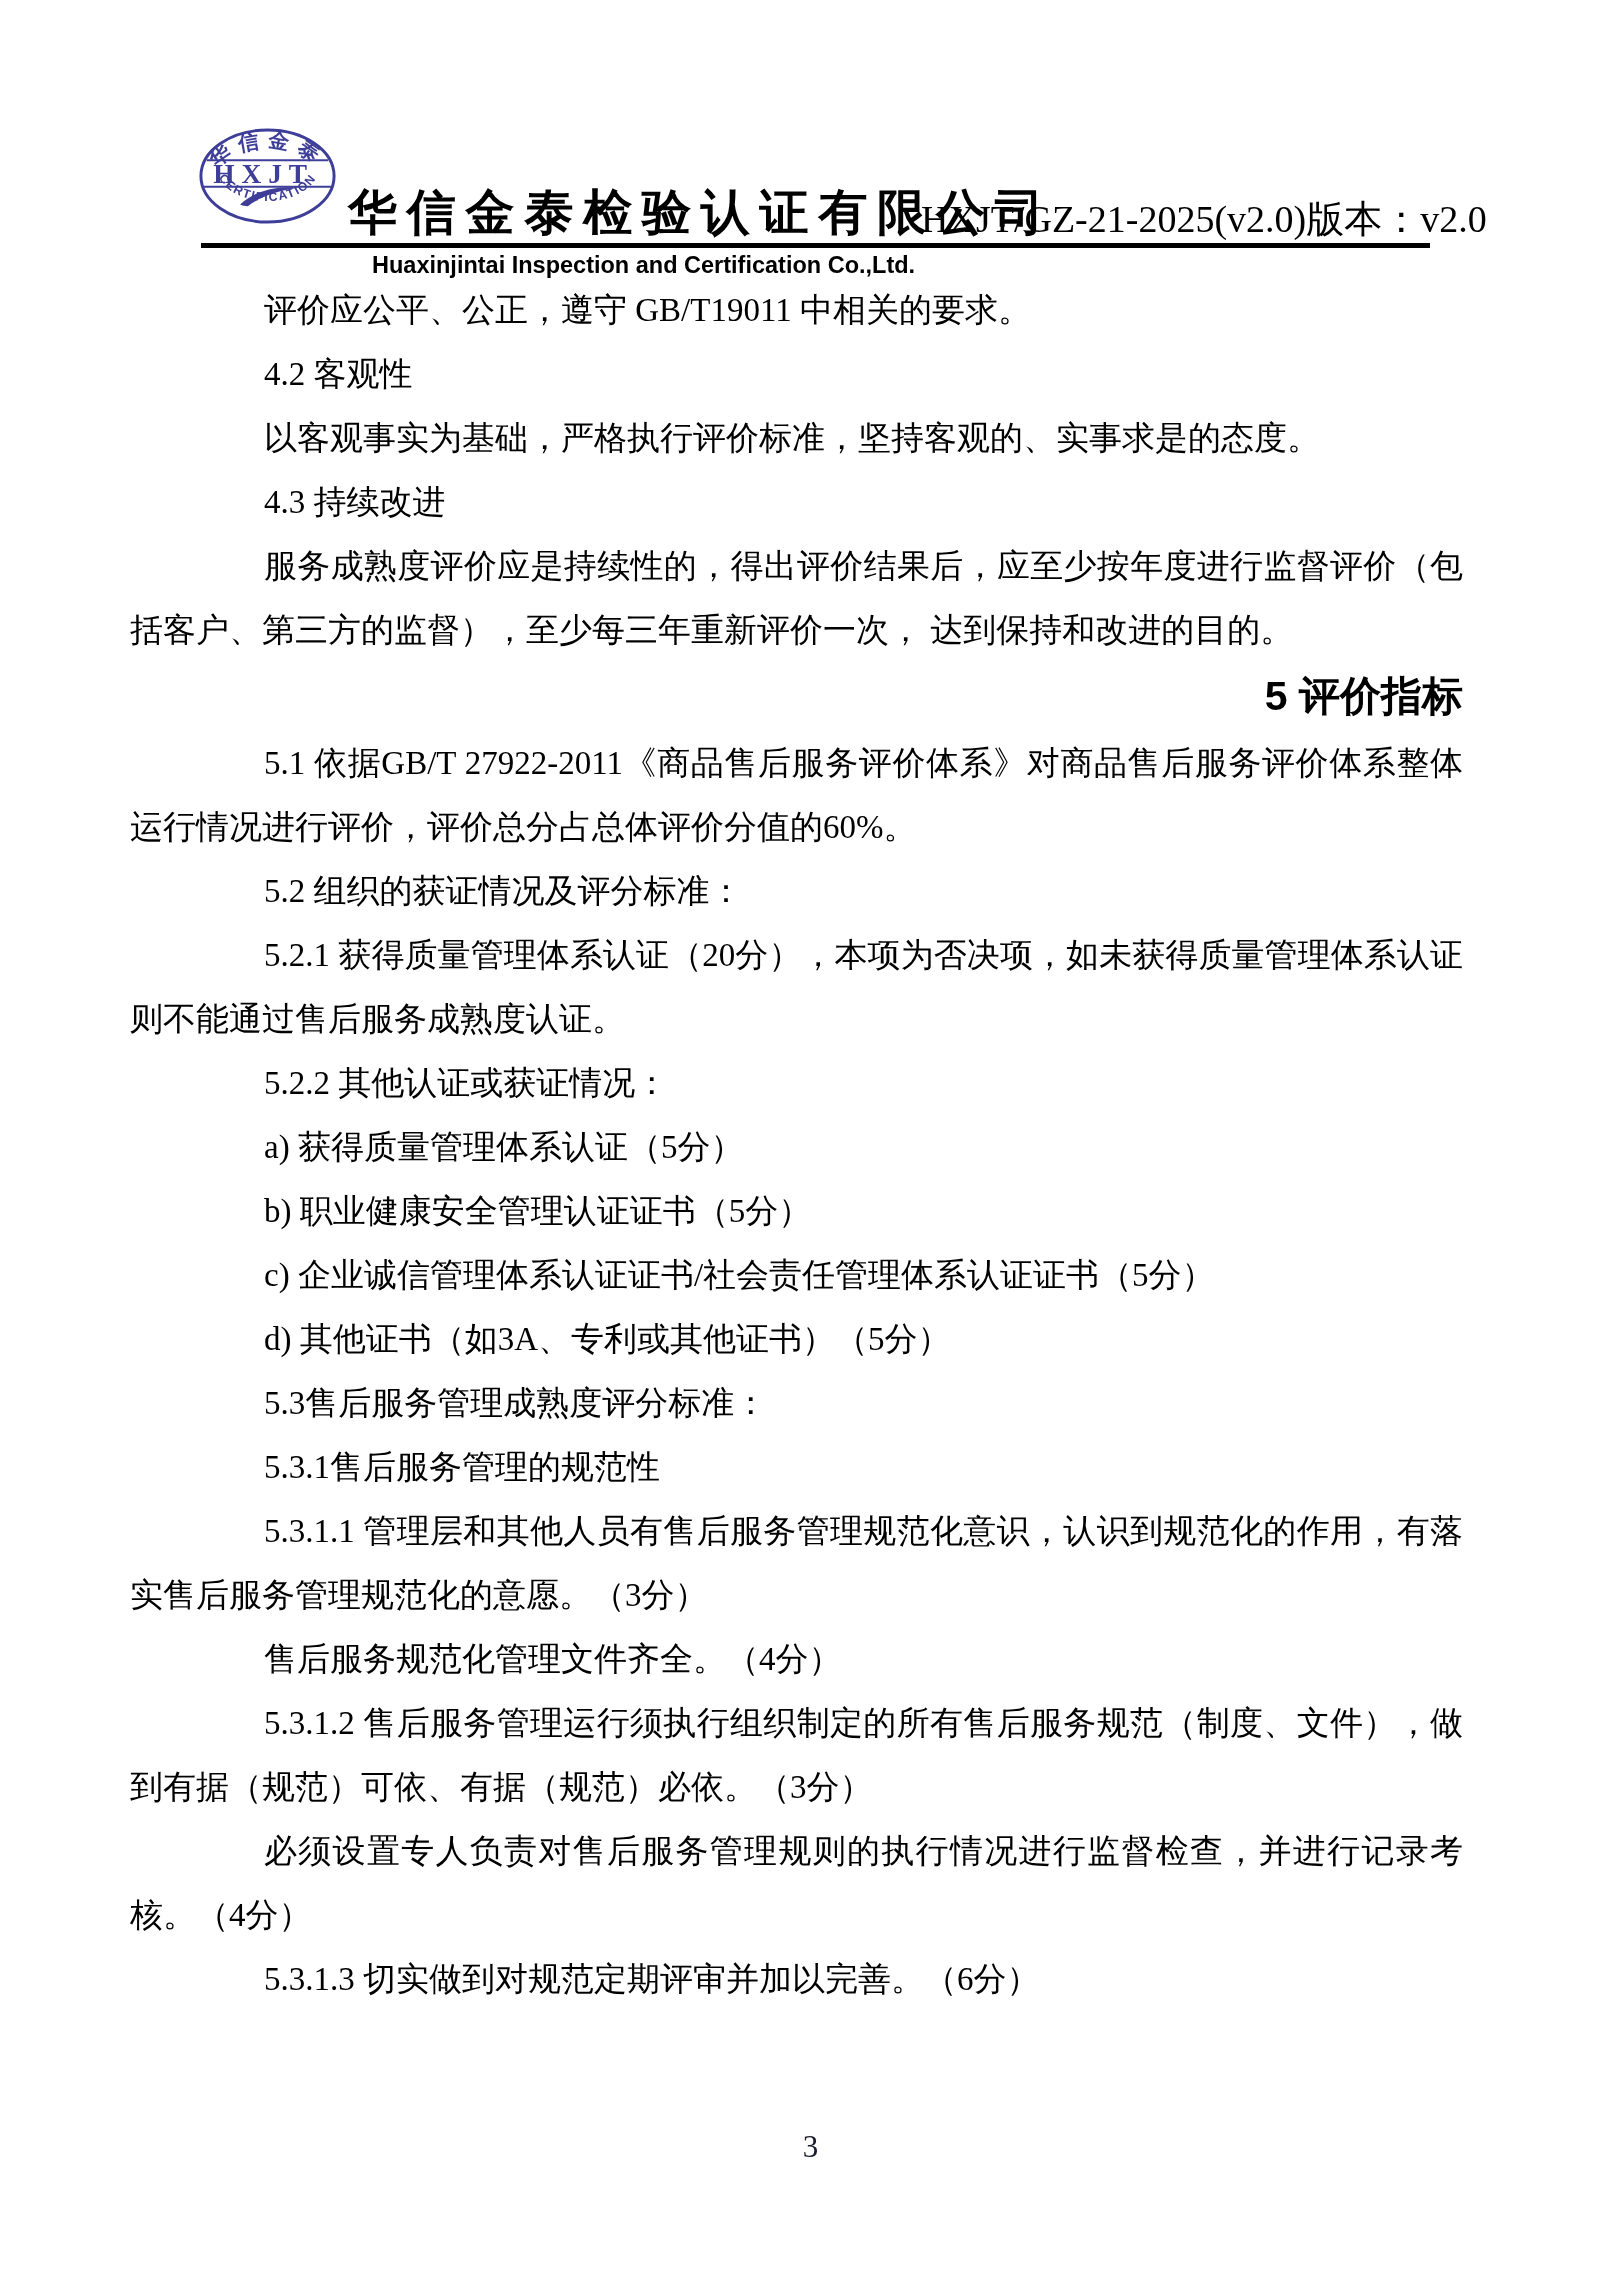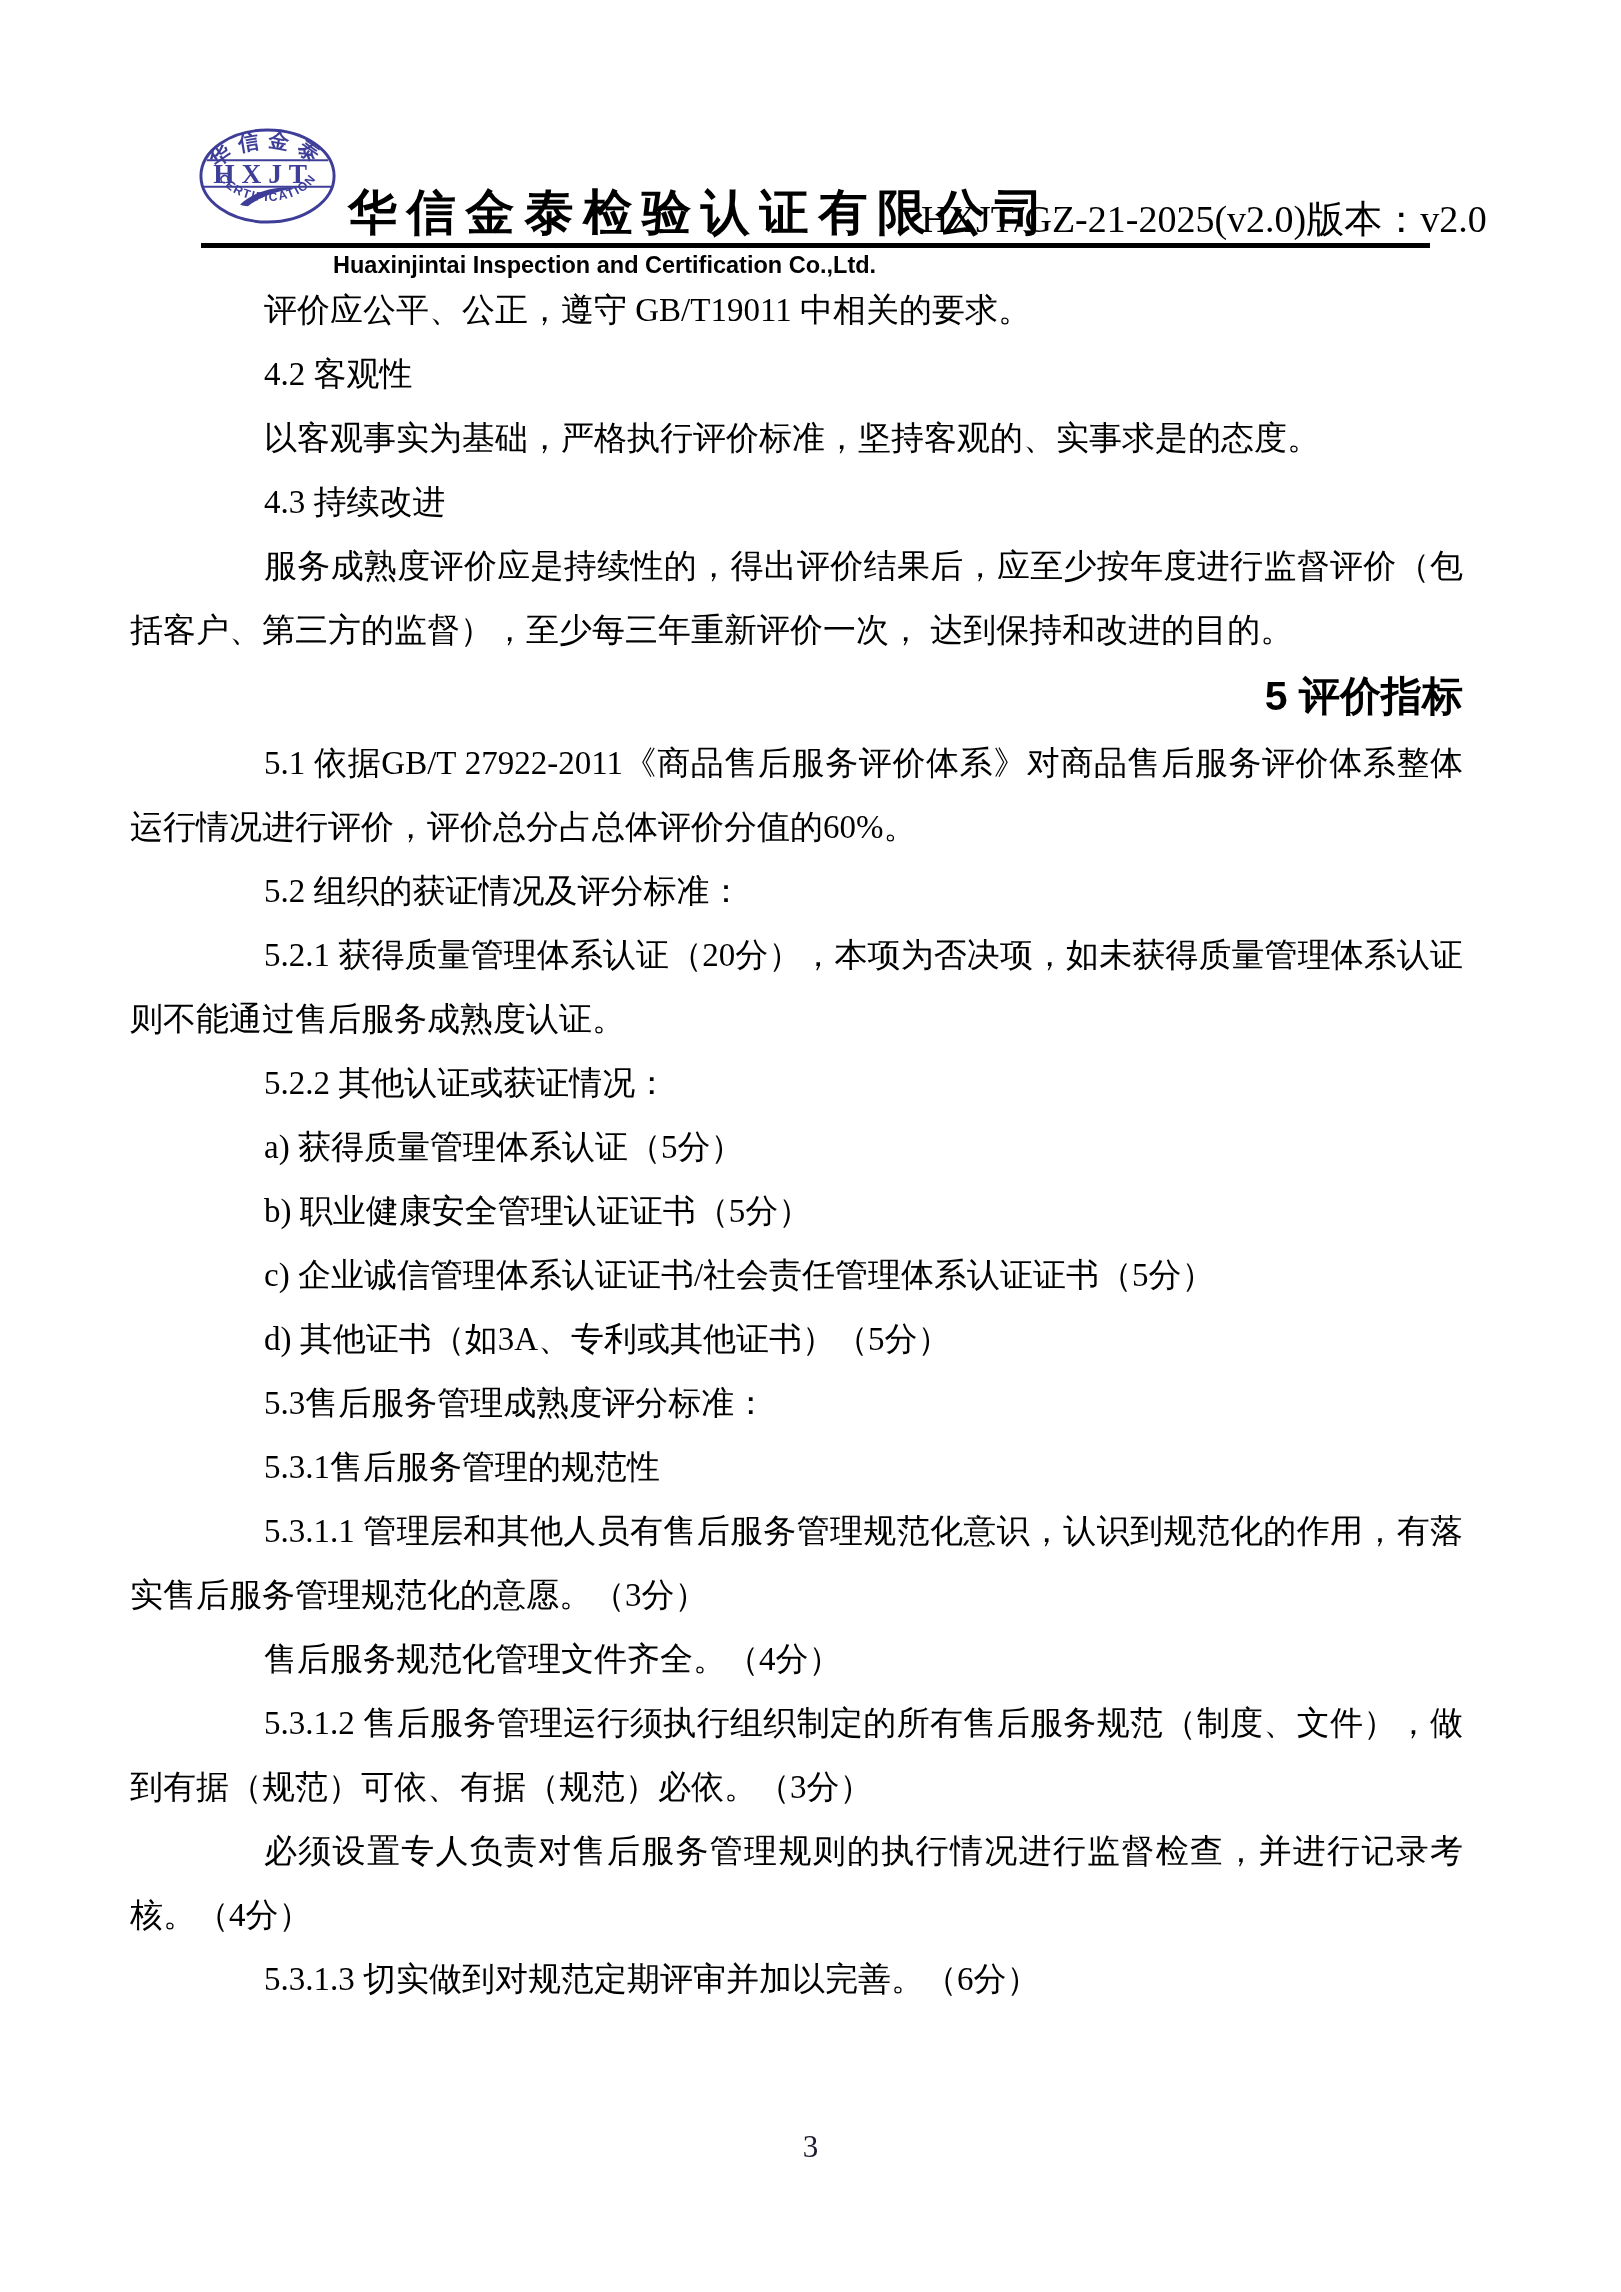--- a/index.html
+++ b/index.html
@@ -31,21 +31,21 @@
     font-family: "Liberation Serif", "DejaVu Serif", serif;
     font-size: 38px; line-height: 39px;
     white-space: nowrap;
   }
   .header-rule {
     position: absolute; left: 201px; top: 243px;
     width: 1229px; height: 4.9px;
     background: #000000;
   }
   .company-en {
-    position: absolute; left: 333px; top: 251px;
+    position: absolute; left: 372px; top: 251px;
     font-family: "Liberation Sans", "DejaVu Sans", sans-serif;
     font-weight: bold;
     font-size: 23.5px; line-height: 29px;
     white-space: nowrap;
   }
 
   
   .body-text {
     position: absolute; left: 130px; top: 278px;
     width: 1333px;

